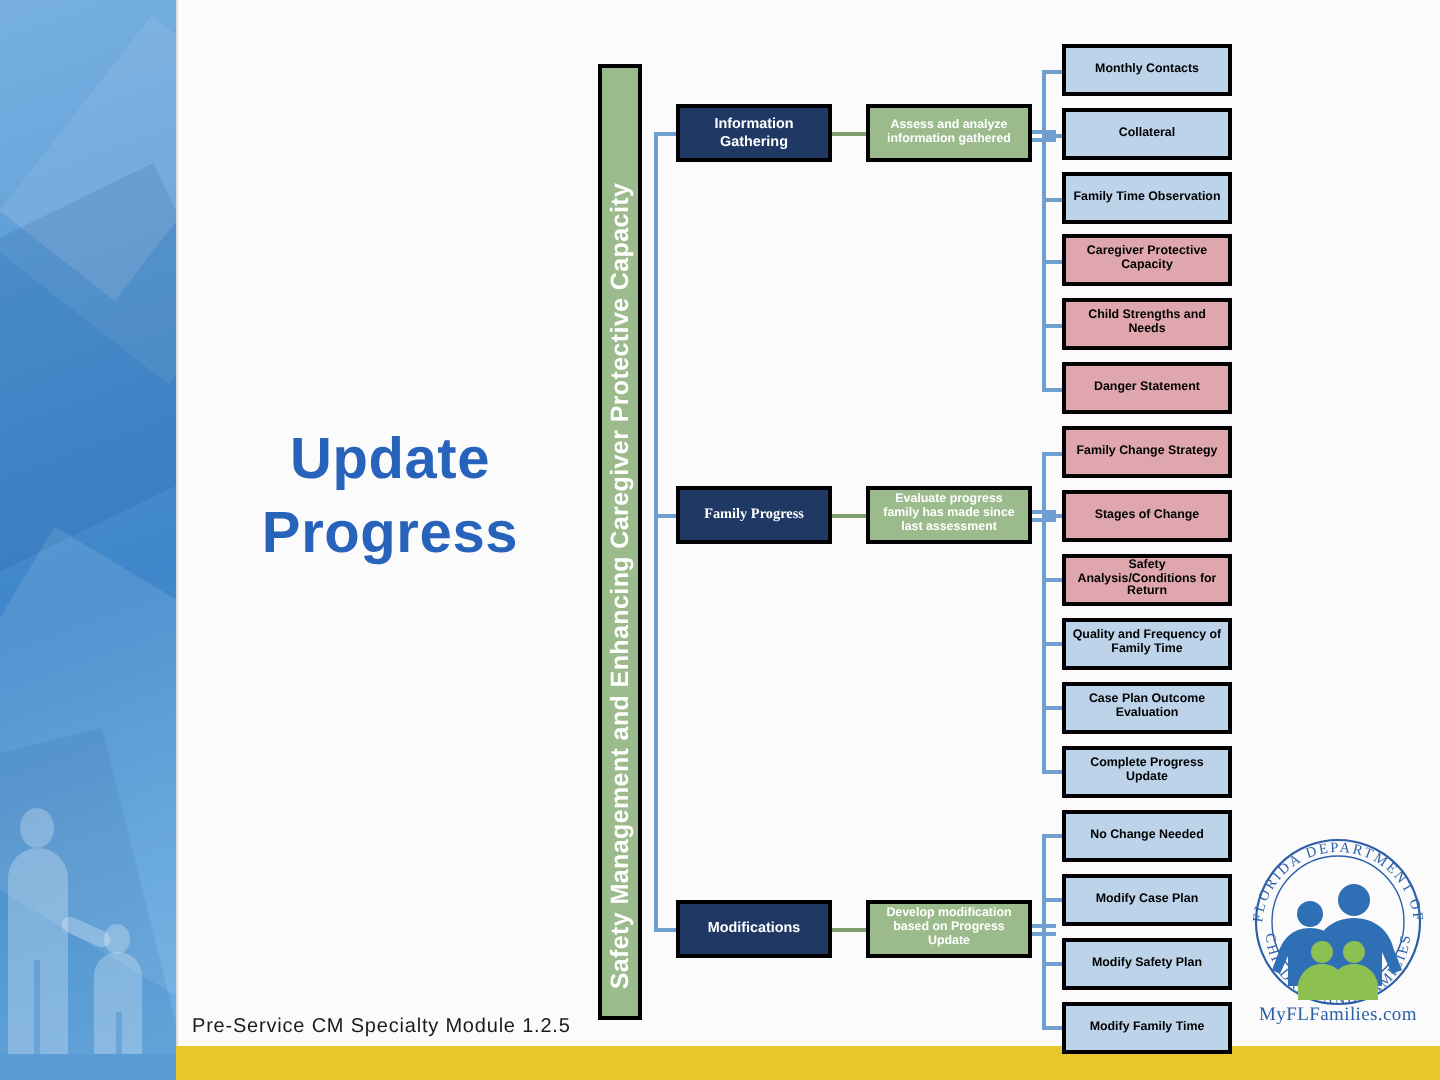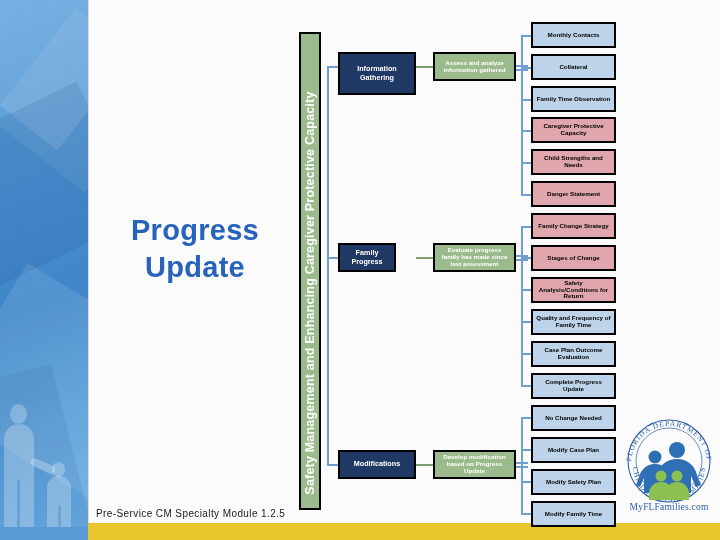--- a/index.html
+++ b/index.html
@@ -163,22 +163,22 @@
   </div>
 
   <div class="card"></div>
   <div class="goldbar-left"></div>
   <div class="goldbar"></div>
 
   <div class="vbar"></div>
   <div class="vbar-text">Safety Management and Enhancing Caregiver Protective Capacity</div>
 
   <div class="bigtitle">
+    <div>Update</div>
     <div>Progress</div>
-    <div>Update</div>
   </div>
 
   <div class="footer">Pre-Service CM Specialty Module 1.2.5</div>
 
   <div class="conn" style="left:327px; top:66px;  width:11px; height:2px;"></div>
   <div class="conn" style="left:327px; top:66px;  width:2px;  height:192px;"></div>
   <div class="conn" style="left:327px; top:257px; width:11px; height:2px;"></div>
   <div class="conn" style="left:327px; top:257px; width:2px;  height:208px;"></div>
   <div class="conn" style="left:327px; top:464px; width:11px; height:2px;"></div>
 
@@ -207,31 +207,31 @@
   <div class="conn" style="left:521px; top:385px; width:10px; height:2px;"></div>
 
   <div class="conn" style="left:516px; top:462px; width:12px; height:2px;"></div>
   <div class="conn" style="left:516px; top:466px; width:12px; height:2px;"></div>
   <div class="conn" style="left:521px; top:417px; width:2px;  height:97px;"></div>
   <div class="conn" style="left:521px; top:417px; width:10px; height:2px;"></div>
   <div class="conn" style="left:521px; top:449px; width:10px; height:2px;"></div>
   <div class="conn" style="left:521px; top:481px; width:10px; height:2px;"></div>
   <div class="conn" style="left:521px; top:513px; width:10px; height:2px;"></div>
 
-  <div class="box box-navy" style="left:338px; top:52px;  width:78px; height:43px;text-align:center;">Information Gathering</div>
+  <div class="box box-navy" style="left:338px; top:52px;  width:78px; height:29px;text-align:center;">Information Gathering</div>
   <div class="box box-green" style="left:433px; top:52px;  width:83px; height:29px;">Assess and analyze information gathered</div>
 
   <div class="box box-blue" style="left:531px; top:22px; width:85px; height:26px;">Monthly Contacts</div>
   <div class="box box-blue" style="left:531px; top:54px; width:85px; height:26px;">Collateral</div>
   <div class="box box-blue" style="left:531px; top:86px; width:85px; height:26px;">Family Time Observation</div>
   <div class="box box-pink" style="left:531px; top:117px; width:85px; height:26px;">Caregiver Protective Capacity</div>
   <div class="box box-pink" style="left:531px; top:149px; width:85px; height:26px;">Child Strengths and Needs</div>
   <div class="box box-pink" style="left:531px; top:181px; width:85px; height:26px;">Danger Statement</div>
 
-  <div class="box box-navy" style="left:338px; top:243px; width:58px; height:29px;">Family Progress</div>
+  <div class="box box-navy" style="left:338px; top:243px; width:78px; height:29px;font-family:Liberation Serif, serif;">Family Progress</div>
   <div class="box box-green" style="left:433px; top:243px; width:83px; height:29px;">Evaluate progress family has made since last assessment</div>
 
   <div class="box box-pink" style="left:531px; top:213px; width:85px; height:26px;">Family Change Strategy</div>
   <div class="box box-pink" style="left:531px; top:245px; width:85px; height:26px;">Stages of Change</div>
   <div class="box box-pink" style="left:531px; top:277px; width:85px; height:26px;">Safety Analysis/Conditions for Return</div>
   <div class="box box-blue" style="left:531px; top:309px; width:85px; height:26px;">Quality and Frequency of Family Time</div>
   <div class="box box-blue" style="left:531px; top:341px; width:85px; height:26px;">Case Plan Outcome Evaluation</div>
   <div class="box box-blue" style="left:531px; top:373px; width:85px; height:26px;">Complete Progress Update</div>
 
   <div class="box box-navy" style="left:338px; top:450px; width:78px; height:29px;">Modifications</div>

